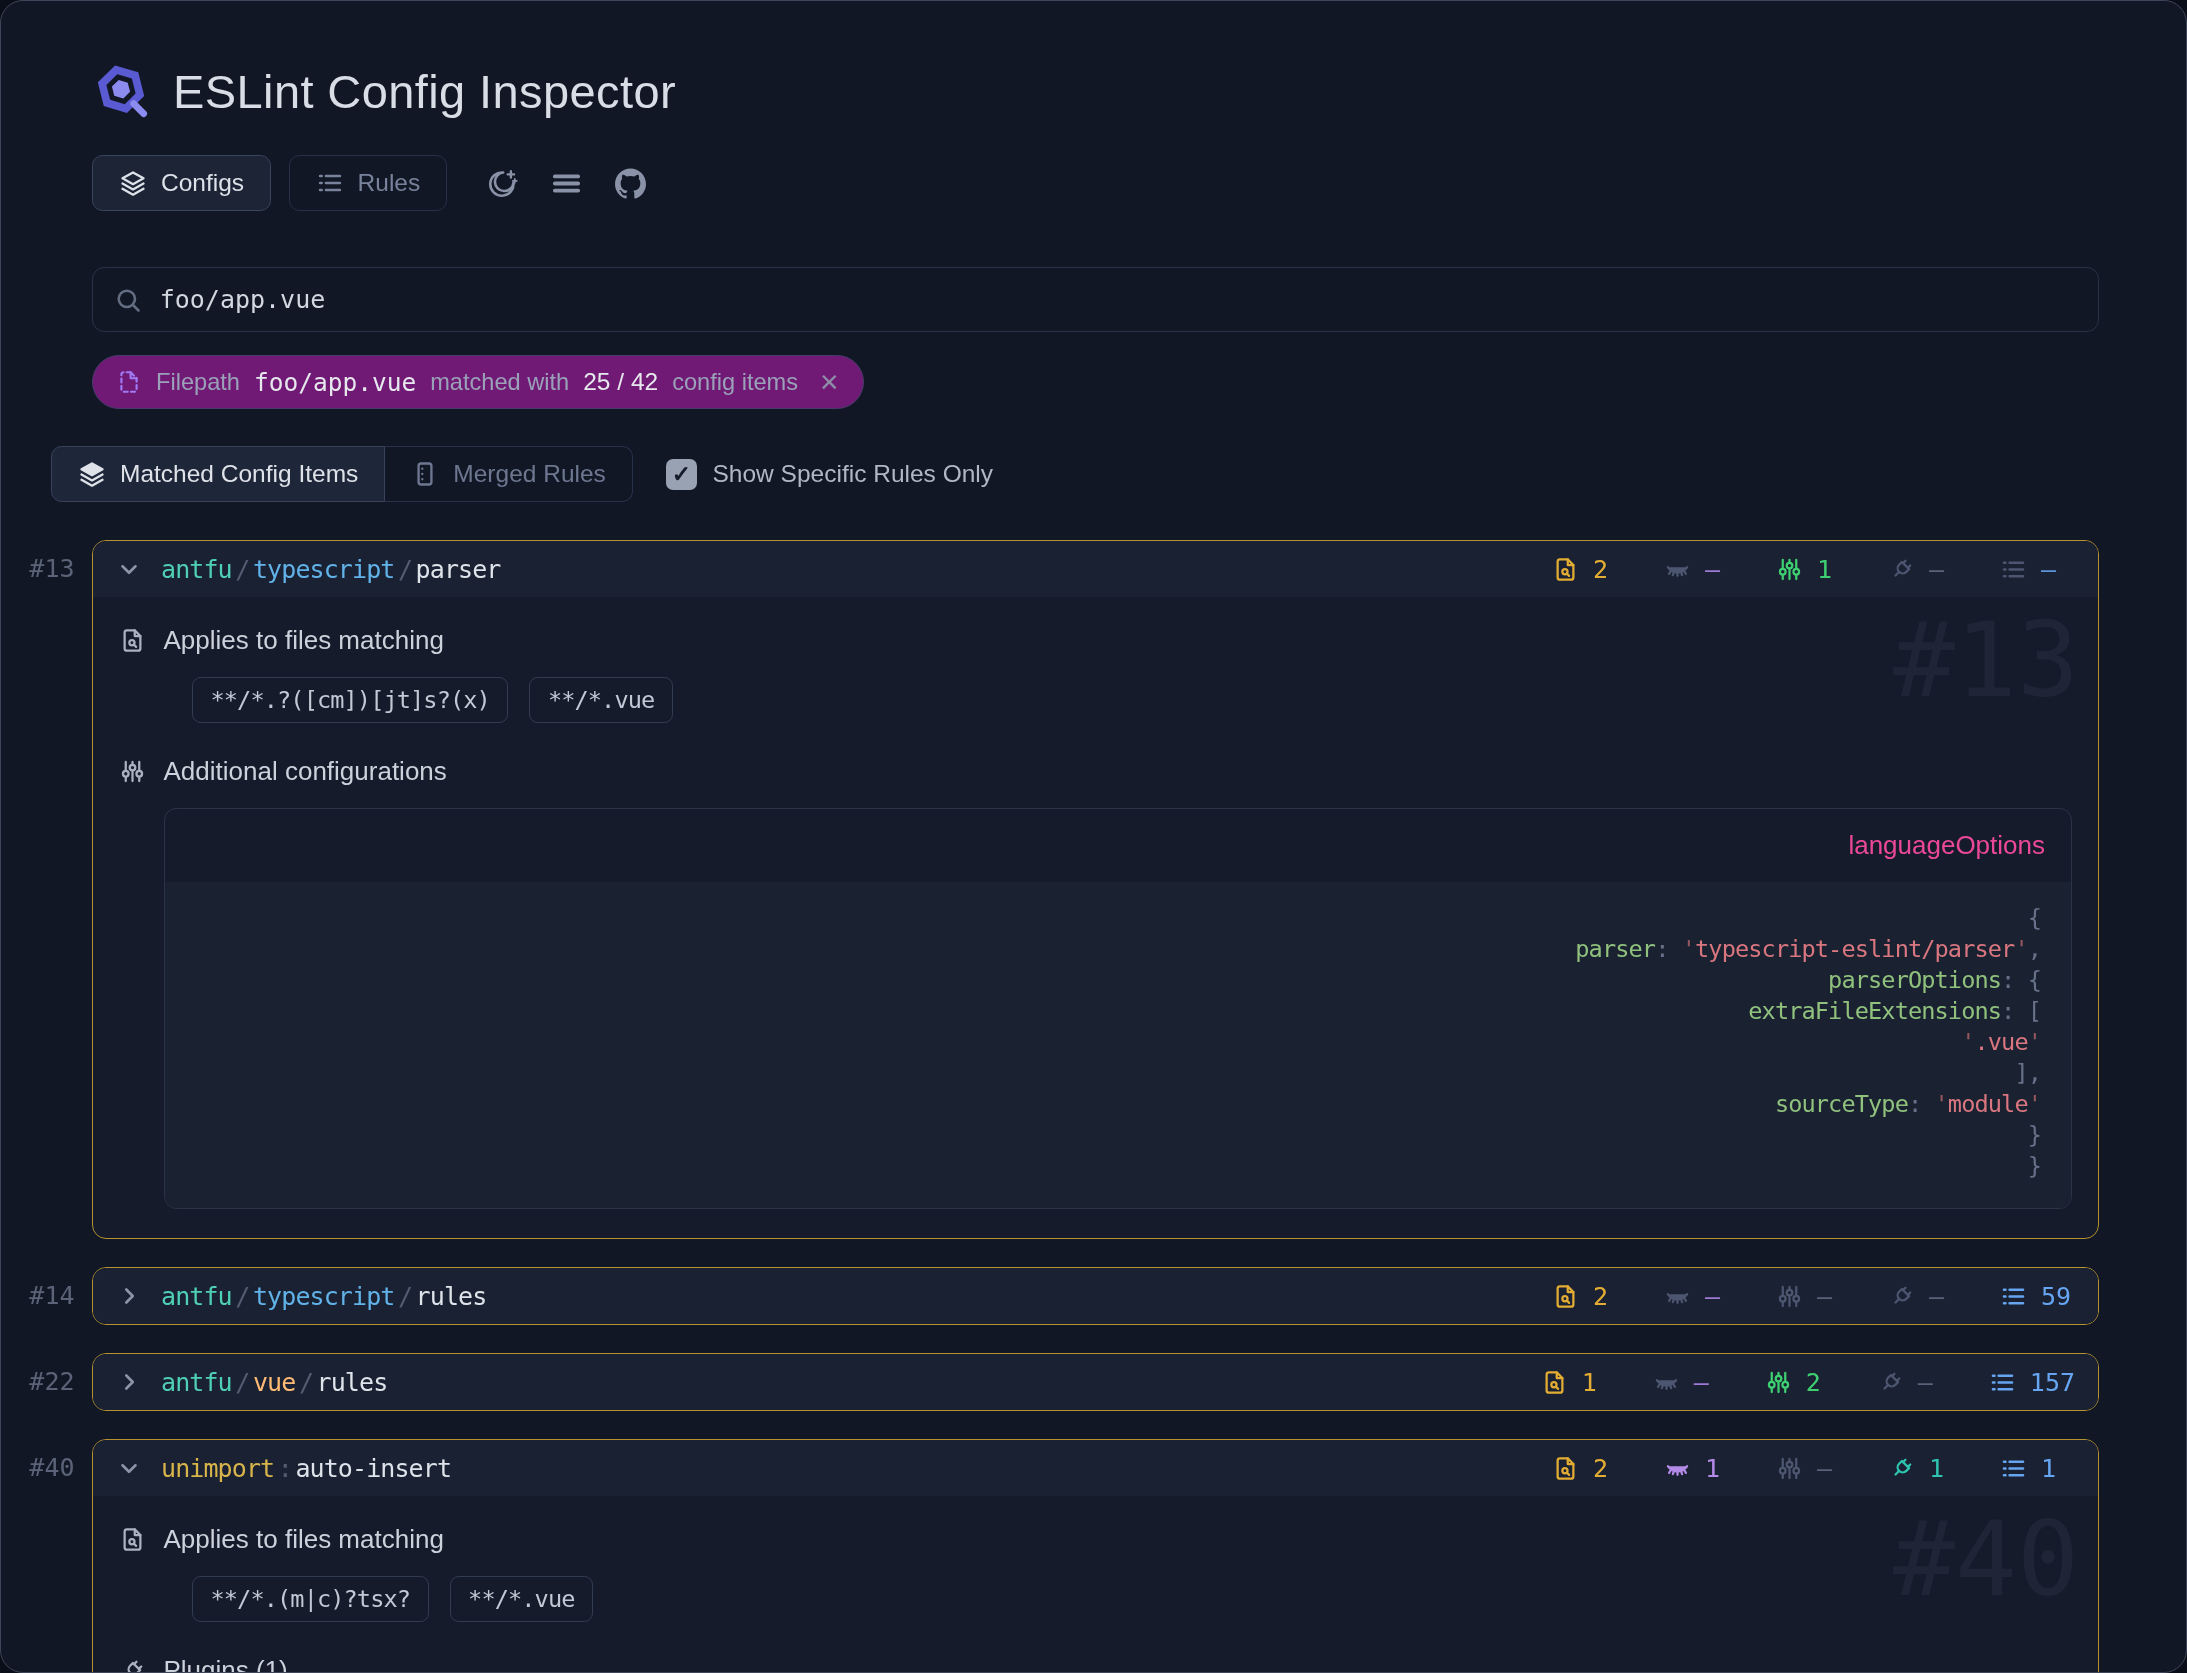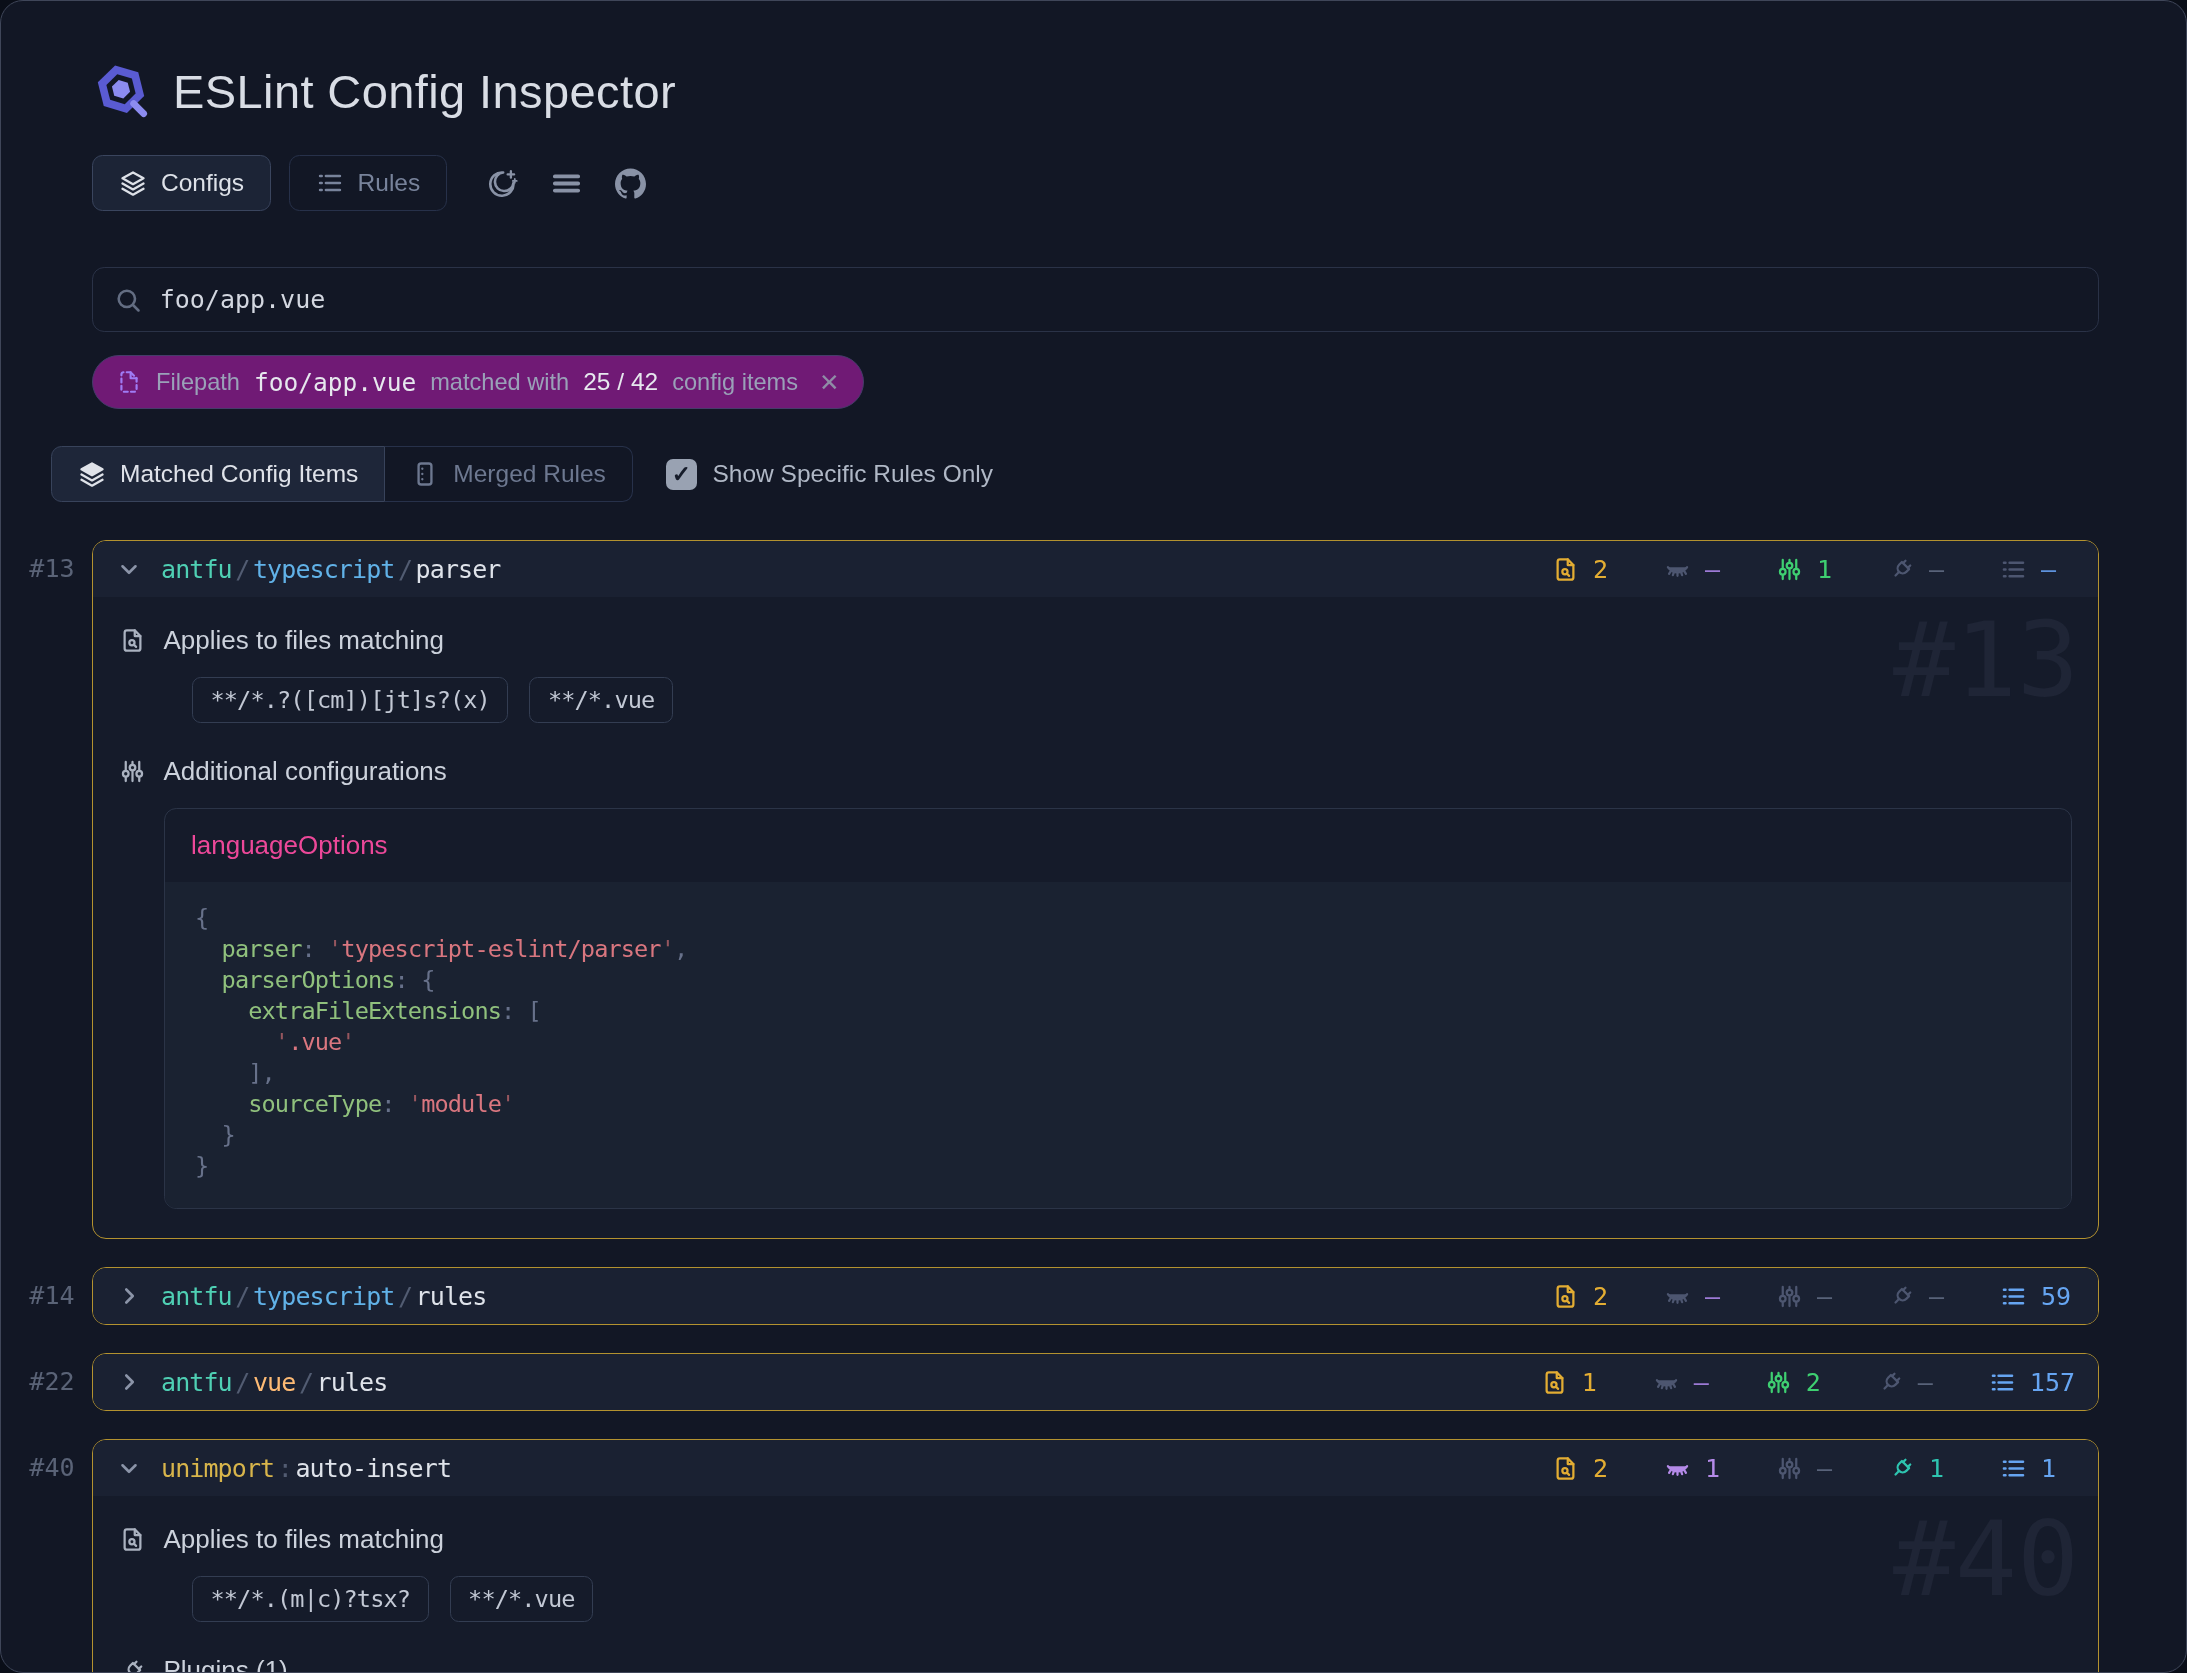--- a/index.html
+++ b/index.html
@@ -42,21 +42,21 @@
   .seg-btn{height:56px;display:flex;align-items:center;gap:14px;padding:0 26px;font-size:24.5px;cursor:pointer;}
   .seg-btn svg{width:28px;height:28px;}
   .seg-btn.active{background:#1e2639;border:1.7px solid #38435b;border-radius:10.5px 0 0 10.5px;color:#dfe2e9;font-weight:500;}
   .seg-btn.inactive{border:1.7px solid #27314a;border-left:none;border-radius:0 10.5px 10.5px 0;color:#6d7890;}
   .check-wrap{display:flex;align-items:center;gap:15.7px;cursor:pointer;}
   .checkbox{width:31px;height:31px;border-radius:7px;background:#99a2b2;display:flex;align-items:center;justify-content:center;color:#161c2a;font-size:23px;font-weight:bold;}
   .check-label{font-size:24.5px;color:#b0b8c6;}
 
   
   .configs{margin-top:38px;}
-  .config-row{display:flex;margin-bottom:28px;}
+  .config-row{display:flex;margin-bottom:28px;text-align:right;}
   .gutter{width:91px;flex:0 0 auto;display:flex;justify-content:flex-end;padding-right:17.5px;}
   .gutter span{height:56px;display:flex;align-items:center;font-size:25px;color:#5a6377;font-family:"DejaVu Sans Mono",monospace;}
   .card{flex:1;margin-right:87px;border:1.7px solid #b3922f;border-radius:14px;background:#151b2a;overflow:hidden;position:relative;}
   .card-header{height:56px;display:flex;align-items:center;gap:19px;padding:0 23px;background:#1a2132;cursor:pointer;position:relative;z-index:1;}
   .chev{width:26px;height:26px;color:#8b94a8;flex:0 0 auto;}
   .config-name{display:flex;align-items:center;font-size:25px;font-family:"DejaVu Sans Mono",monospace;letter-spacing:-0.9px;}
   .nm-teal{color:#4fd0b4;}
   .nm-blue{color:#61b2e8;}
   .nm-green{color:#fdba74;}
   .nm-yellow{color:#d8b54b;}

